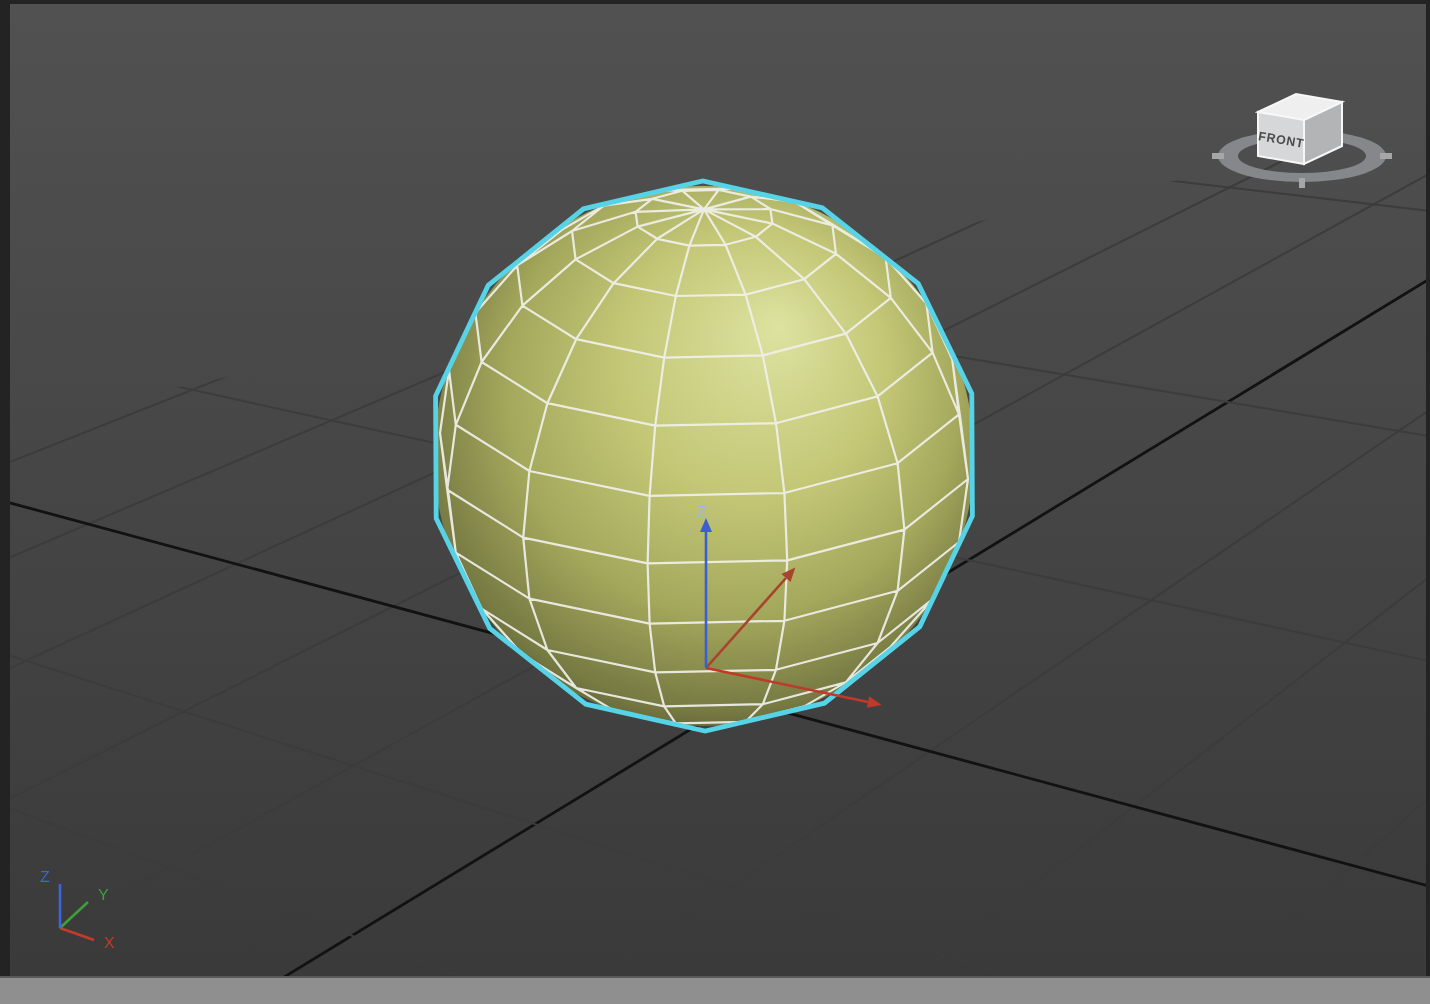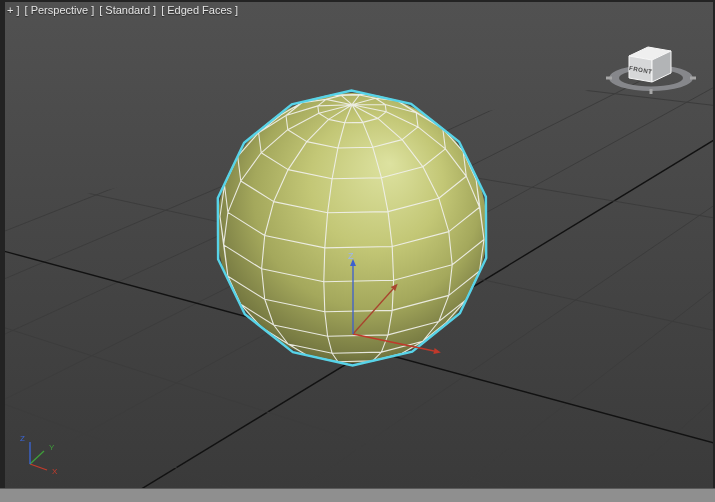--- a/index.html
+++ b/index.html
@@ -97,18 +97,15 @@
         <polygon points="629,56 652,60 652,82 629,78" fill="#d6d7d8" stroke="#f7f7f7" stroke-width="1"></polygon>
         <polygon points="652,60 671,51 671,73 652,82" fill="#b2b4b6" stroke="#f7f7f7" stroke-width="1"></polygon>
         <text x="640.5" y="72" text-anchor="middle" font-size="6.2" font-weight="bold" letter-spacing="0.4" fill="#4b4b4b" font-family="&quot;Liberation Sans&quot;, sans-serif" transform="rotate(10 640.5 71)">FRONT</text>
       </g>
     </svg>
 
   <div class="mask mask-left" style="background: rgb(35, 35, 35);"></div>
   <div class="mask mask-top" style="background: rgb(35, 35, 35);"></div>
   <div class="mask mask-right" style="background: rgb(35, 35, 35);"></div>
 
-  <div class="vp-labels" style="color: rgb(228, 228, 228);">
-    <span>+ ]</span><span>[ Perspective ]</span><span>[ Standard ]</span><span>[ Edged Faces ]</span>
-  </div>
 
   <div class="bottom-bar" style="background: rgb(143, 143, 143); border-top: 1px solid rgb(90, 90, 90);"></div>
 </div>
 
 </body></html>

